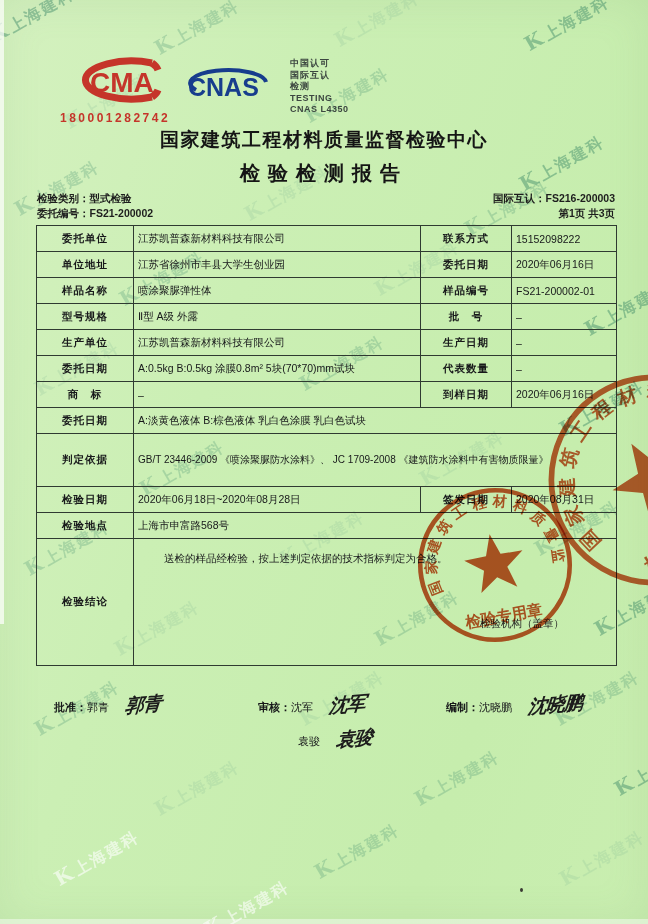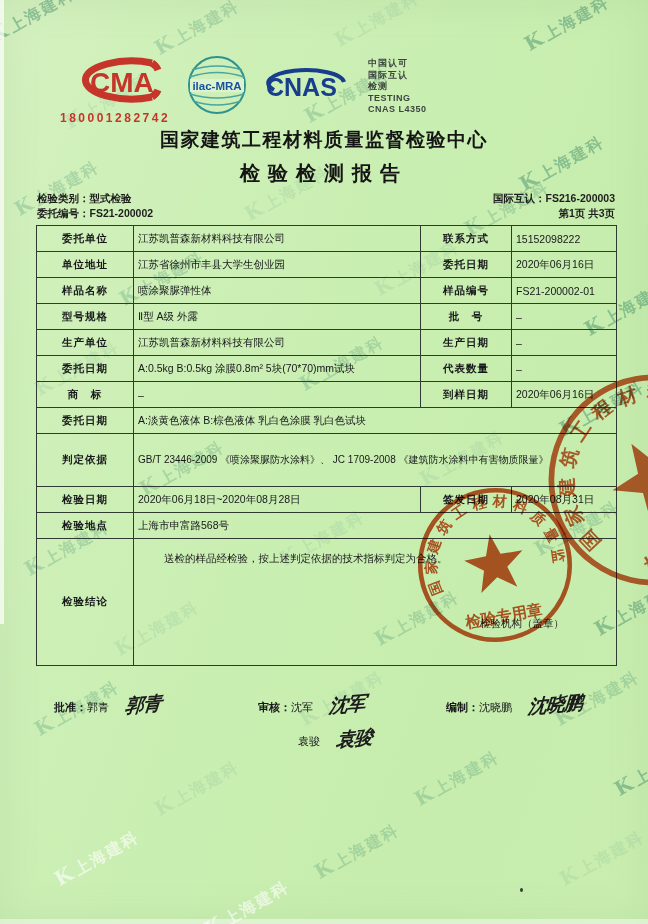--- a/index.html
+++ b/index.html
@@ -110,31 +110,20 @@
   <div class="logo-row">
     <div class="cma-block">
       <svg width="104" height="52" viewBox="0 0 104 52">
         <path d="M 92 9 A 46 19 0 1 0 92 43" fill="none" stroke="#c5352a" stroke-width="7"></path>
         <path d="M 92 9 A 46 19 0 0 1 98 16" fill="none" stroke="#c5352a" stroke-width="7"></path>
         <path d="M 92 43 A 46 19 0 0 0 98 36" fill="none" stroke="#c5352a" stroke-width="7"></path>
         <text x="30" y="38" font-size="28" font-weight="bold" fill="#c5352a" font-family="Liberation Sans, sans-serif">CMA</text>
       </svg>
       <div class="cma-number">180001282742</div>
     </div>
-    <div>
-      <svg width="62" height="62" viewBox="0 0 62 62">
-        <circle cx="31" cy="31" r="28" fill="none" stroke="#2d9390" stroke-width="2"></circle>
-        <path d="M6 16 Q 31 8 56 16" fill="none" stroke="#49a5a0" stroke-width="1.4"></path>
-        <path d="M4 23 Q 31 14 58 23" fill="none" stroke="#49a5a0" stroke-width="1.4"></path>
-        <path d="M4 40 Q 31 48 58 40" fill="none" stroke="#49a5a0" stroke-width="1.4"></path>
-        <path d="M7 47 Q 31 55 55 47" fill="none" stroke="#49a5a0" stroke-width="1.4"></path>
-        <rect x="4" y="25" width="54" height="13" fill="#ddf2cf"></rect>
-        <text x="31" y="35.5" font-size="11.5" font-weight="bold" fill="#15539c" text-anchor="middle" font-family="Liberation Sans, sans-serif">ilac-MRA</text>
-      </svg>
-    </div>
     <div style="margin-top:8px">
       <svg width="88" height="44" viewBox="0 0 88 44">
         <path d="M 10 28 A 38 13 0 1 1 80 20" fill="none" stroke="#173d8d" stroke-width="4"></path>
         <text x="2" y="34" font-size="25" font-weight="bold" fill="#173d8d" font-family="Liberation Sans, sans-serif">CNAS</text>
       </svg>
     </div>
     <div class="accred">
       <div>中国认可</div>
       <div>国际互认</div>
       <div>检测</div>

